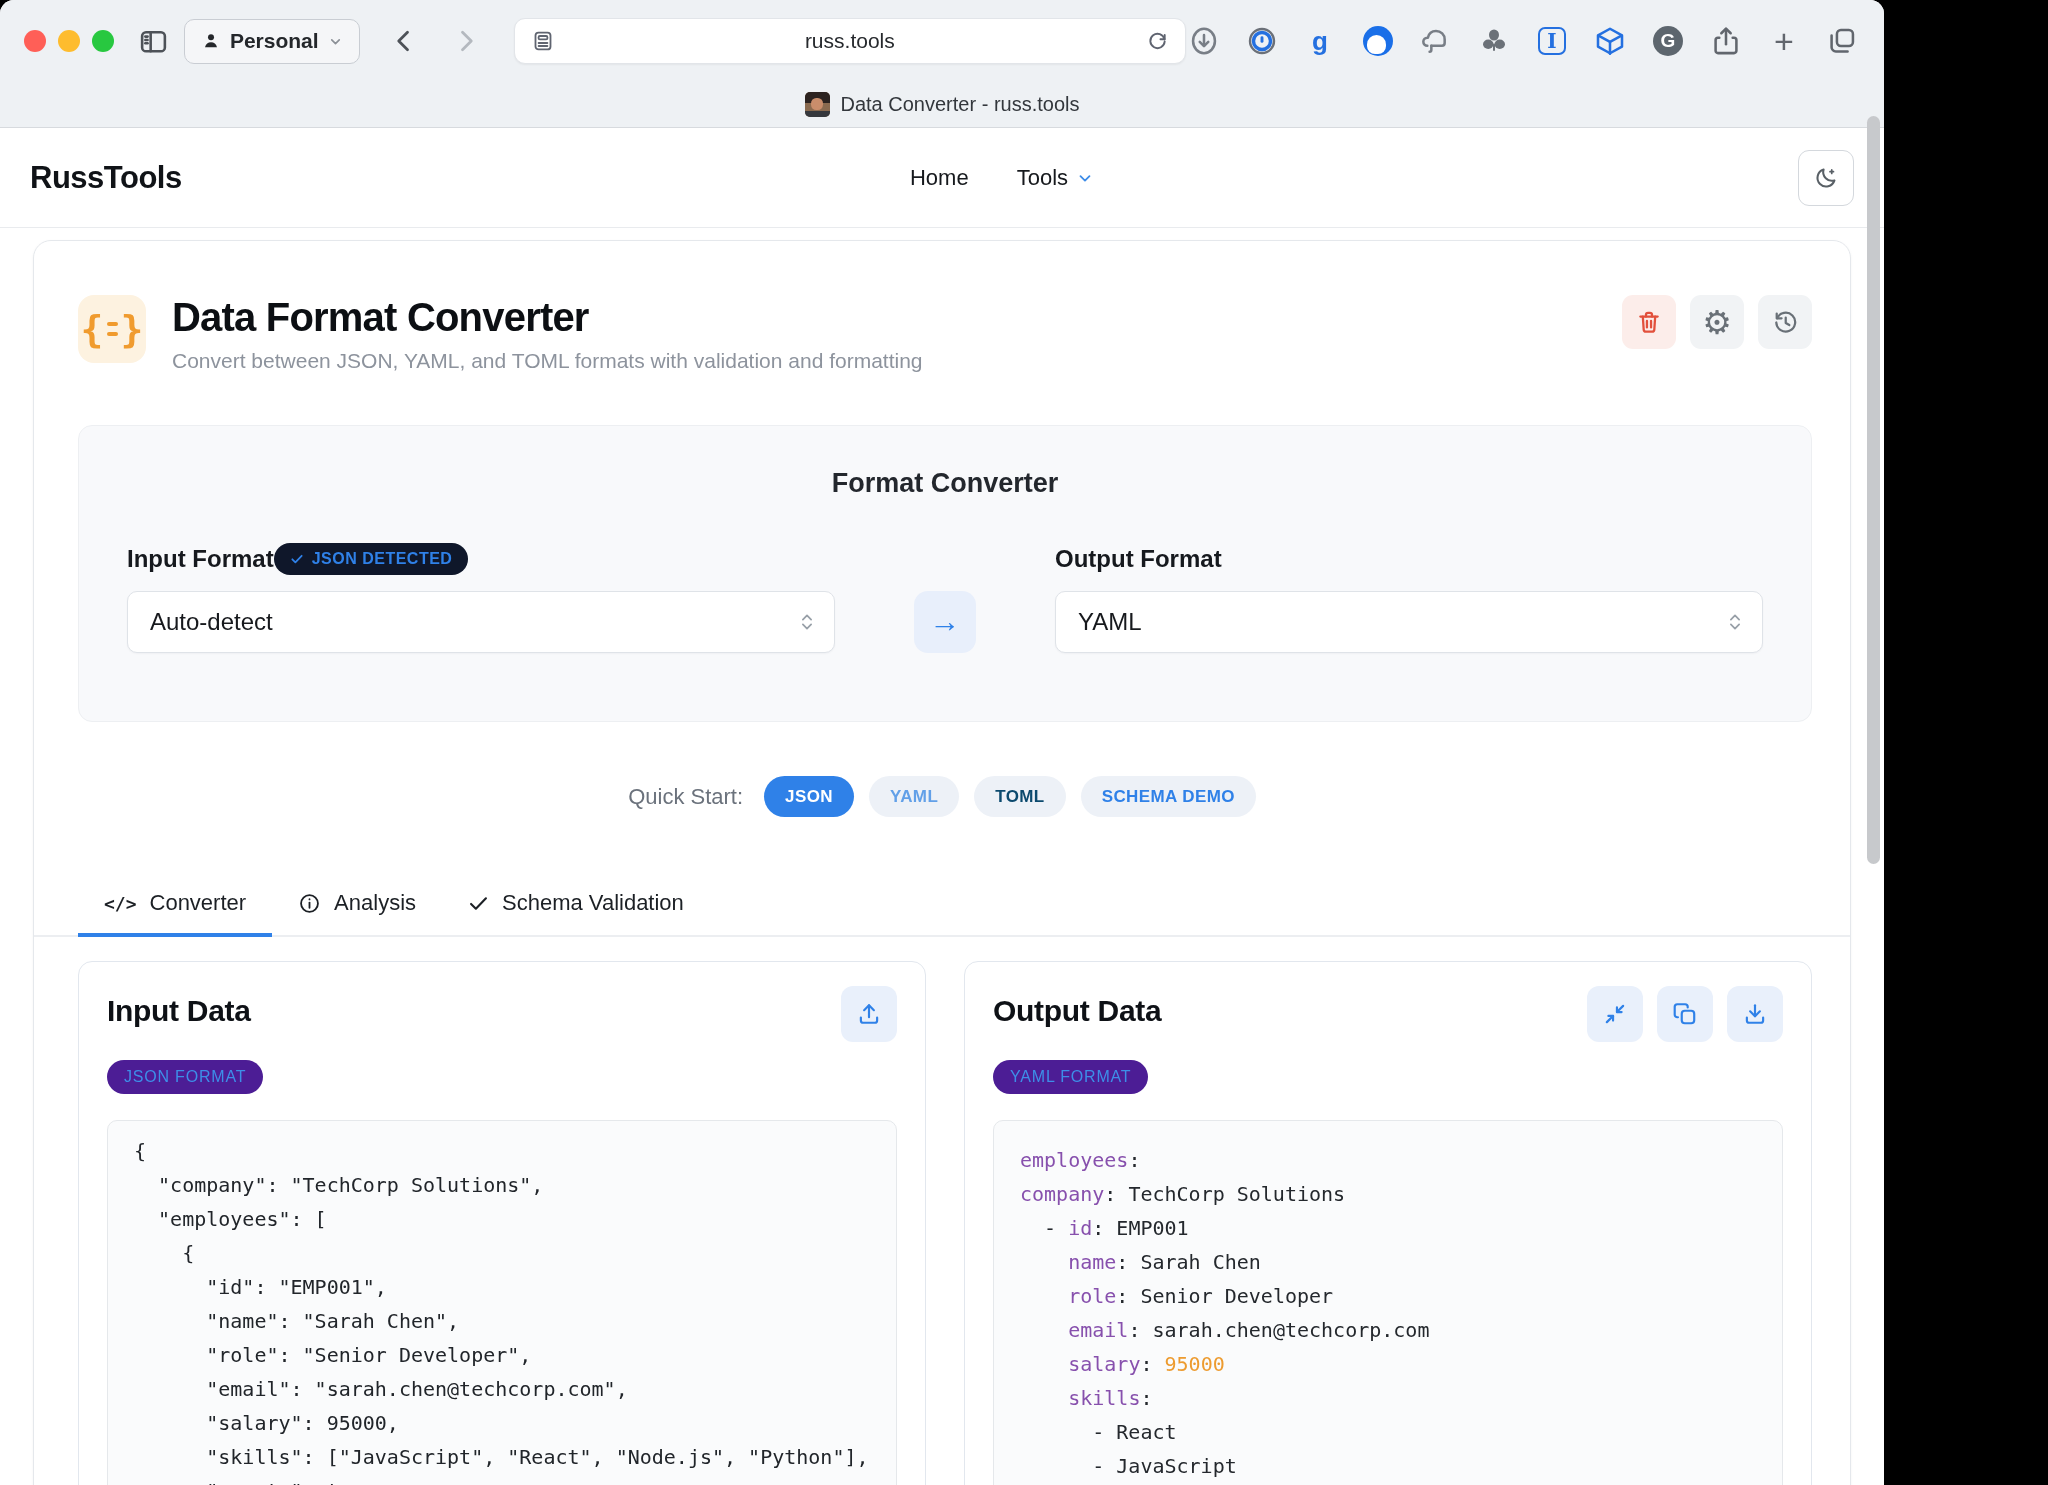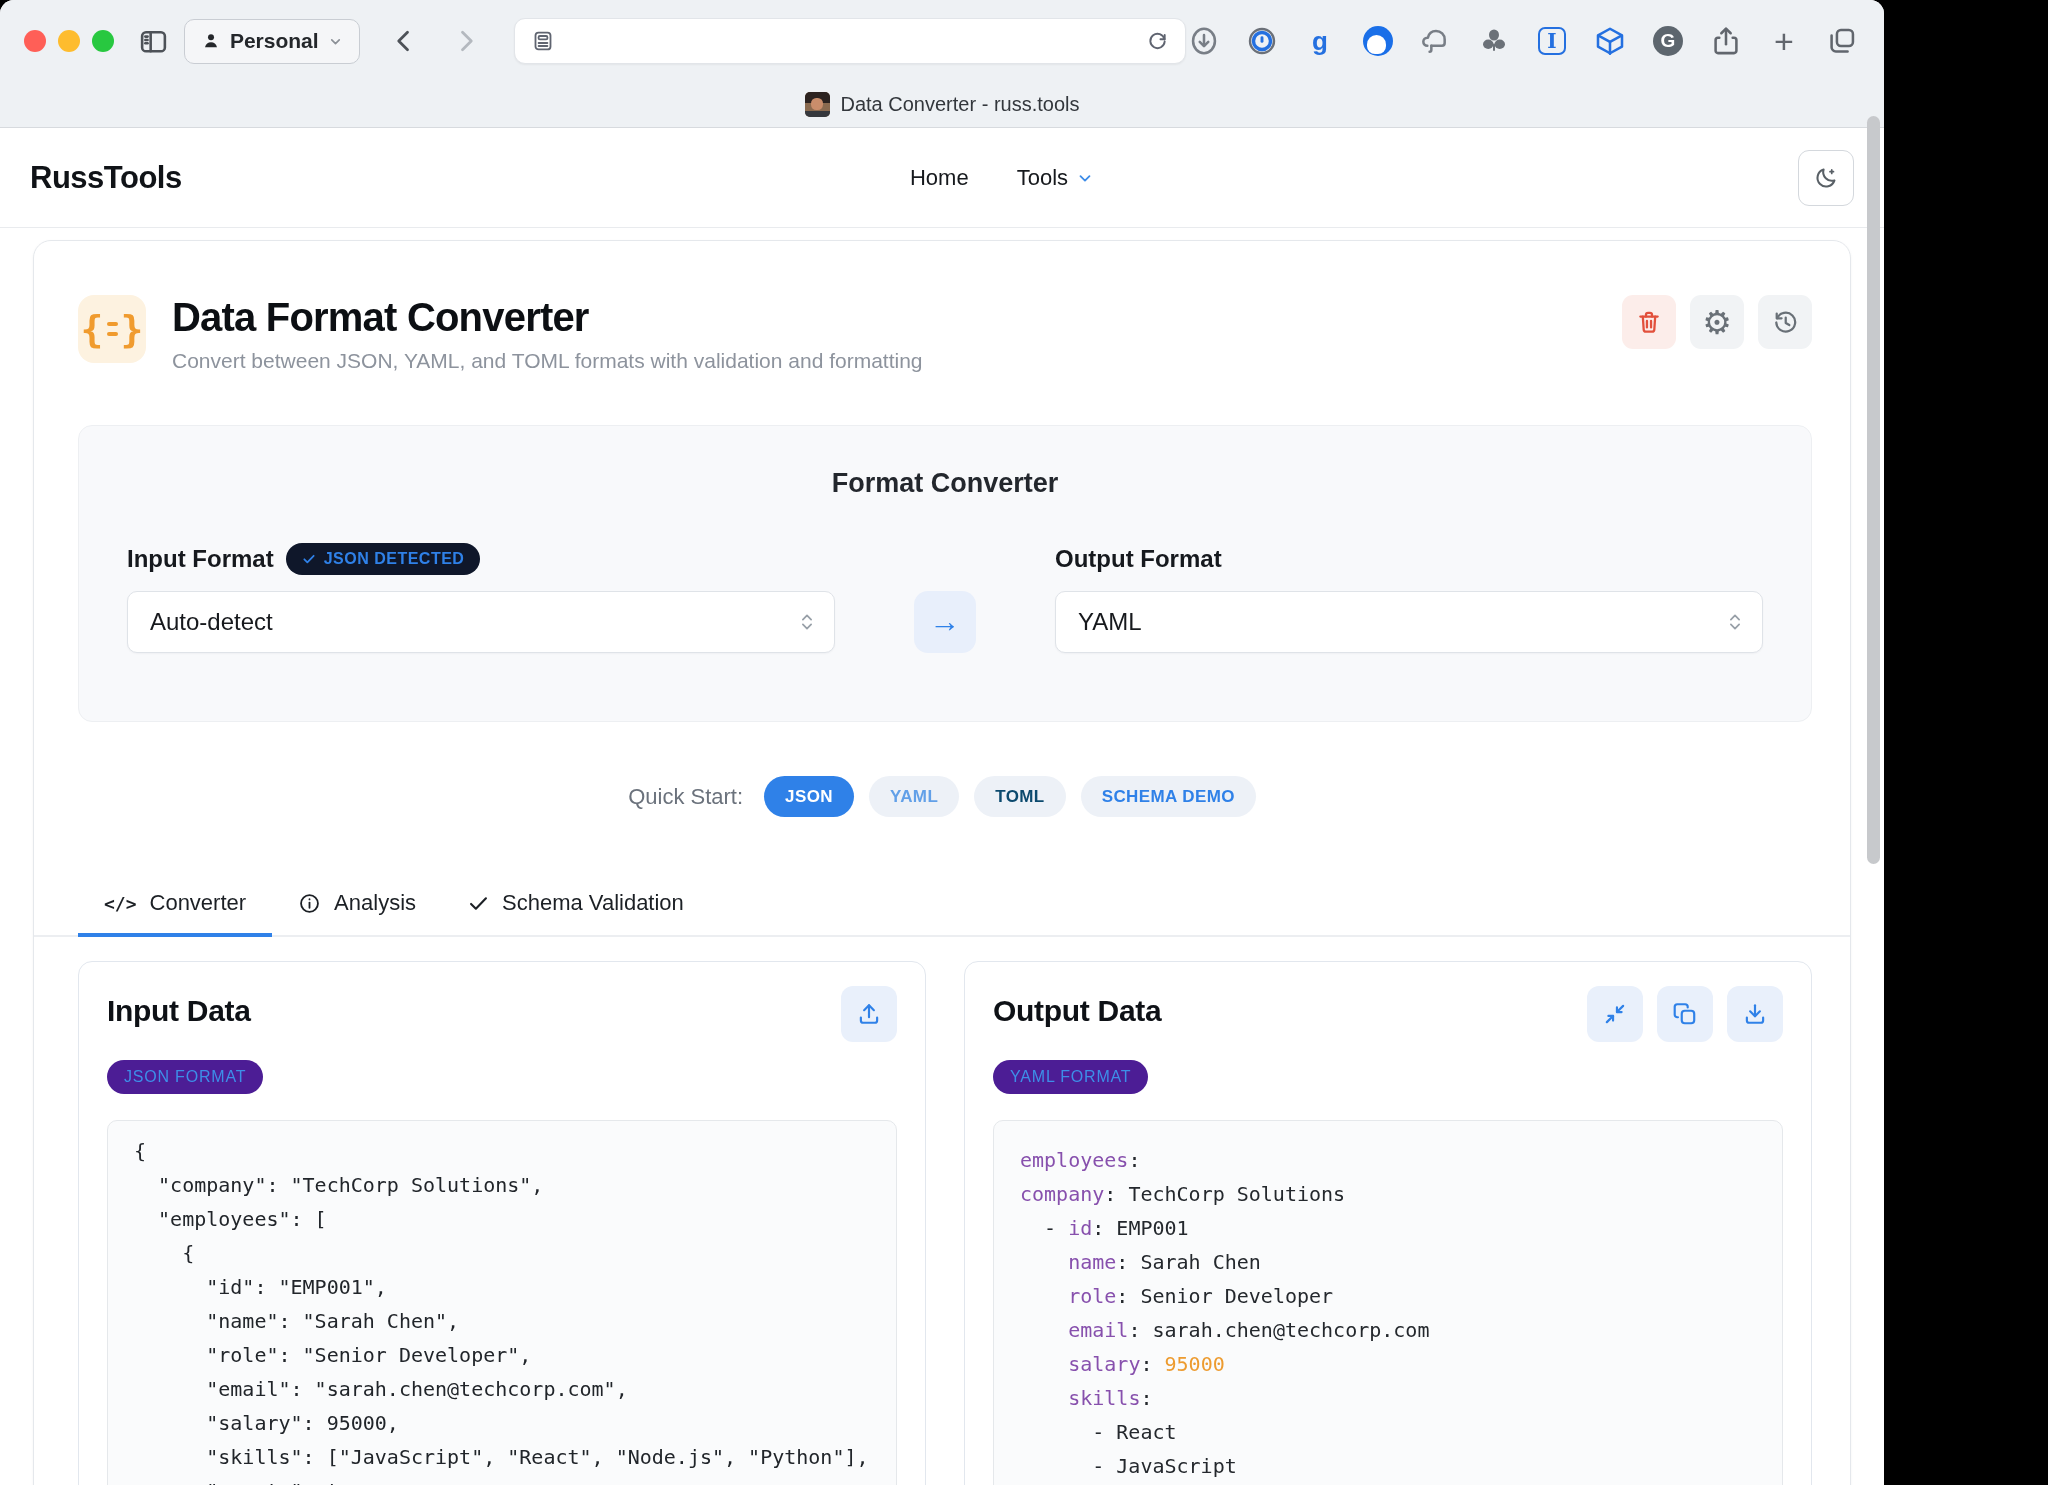--- a/index.html
+++ b/index.html
@@ -77,21 +77,21 @@
   .action-trash { background: #fcedea; color: #e2503c; }
   .action-neutral { background: #f1f3f5; color: #697077; }
   .gear-glyph { font-family: "DejaVu Sans", sans-serif; font-size: 33px; line-height: 1; color: #697077; }
 
   
   .conv { margin: 52px 38px 0 44px; background: #f8f9fb; border: 1px solid #edeff2; border-radius: 14px;
           padding: 42px 48px 68px; }
   .conv-title { text-align: center; font-size: 27px; font-weight: 700; color: #23272d; margin-bottom: 42px; }
   .conv-row { display: flex; align-items: flex-end; }
   .conv-col { width: 708px; }
-  .label-row { display: flex; align-items: center; gap: 12px; margin-bottom: 14px; height: 36px; }
+  .label-row { display: flex; align-items: center; gap: 0; margin-bottom: 14px; height: 36px; }
   .field-label { font-size: 24px; font-weight: 700; color: #16191e; }
   .det-badge { display: flex; align-items: center; gap: 8px; background: #0f172a; border-radius: 999px;
                padding: 7px 16px; color: #2f81e8; font-size: 16px; font-weight: 700; letter-spacing: .5px; }
   .select { height: 62px; background: #fff; border: 1px solid #dfe3e8; border-radius: 10px; display: flex;
             align-items: center; justify-content: space-between; padding: 0 16px 0 22px; font-size: 24px;
             color: #17191d; box-shadow: 0 1px 2px rgba(16,24,40,.04); }
   .arrow-wrap { flex: 1; display: flex; align-items: center; justify-content: center; height: 62px; }
   .arrow-btn { width: 62px; height: 62px; border-radius: 14px; border: none; background: #e8effb;
                color: #2f81e8; font-size: 31px; display: flex; align-items: center; justify-content: center; }
 
@@ -185,20 +185,21 @@
 
     <div class="urlbar">
       <button class="chrome-icon-btn" style="width:32px;height:32px">
         <svg class="ic" width="24" height="24" viewBox="0 0 24 24" fill="none" stroke="#5f6470" stroke-width="1.8" stroke-linecap="round">
           <rect x="4.5" y="3.6" width="15" height="16.8" rx="3"></rect>
             <rect x="7.6" y="7" width="8.8" height="3.4" rx="1.2"></rect>
           <line x1="7.6" y1="14" x2="16.4" y2="14"></line>
             <line x1="7.6" y1="17" x2="16.4" y2="17"></line>
         </svg>
       </button>
+      <span class="url-text">russ.tools</span>
       <span class="spacer"></span>
       <button class="chrome-icon-btn" style="width:32px;height:32px">
         <svg class="ic" width="23" height="23" viewBox="0 0 24 24" fill="none" stroke="#5f6470" stroke-width="2" stroke-linecap="round" stroke-linejoin="round">
           <path d="M19.5 5.2v4.4h-4.4"></path>
             <path d="M19.3 9.6A7.5 7.5 0 1 0 19.5 12"></path>
         </svg>
       </button>
     </div>
 
     <div class="ext-cluster">

